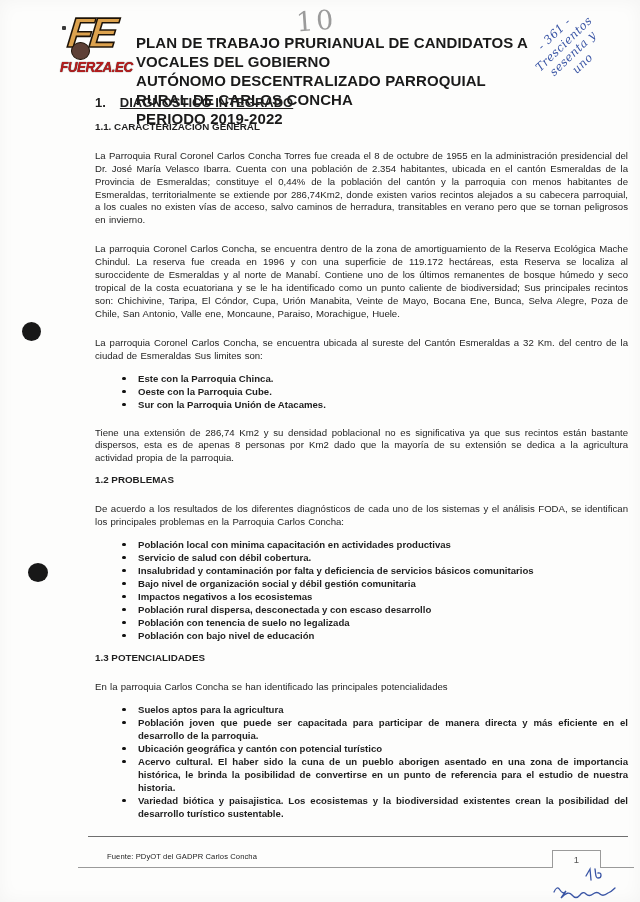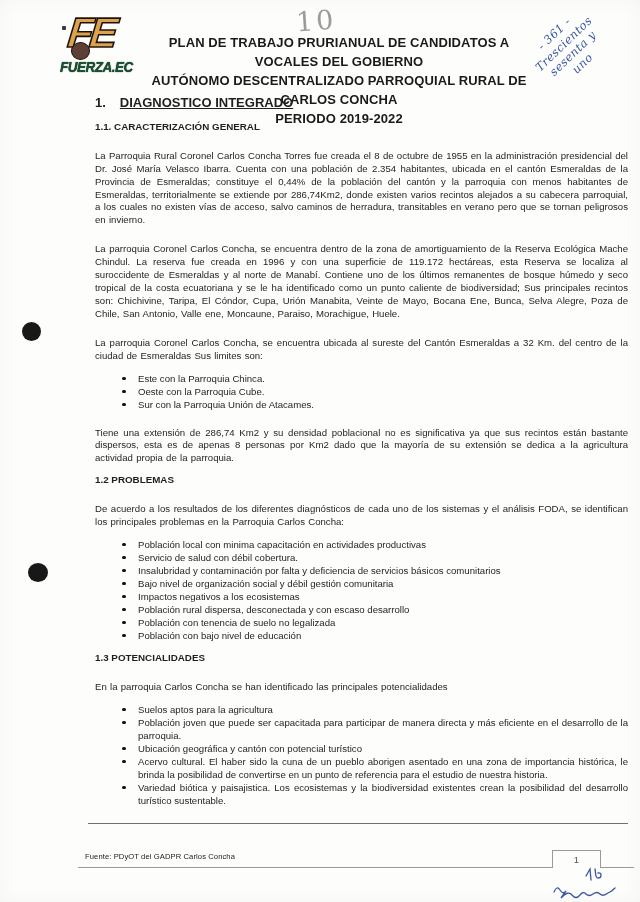--- a/index.html
+++ b/index.html
@@ -25,31 +25,30 @@
     position:absolute;left:8px;top:0;
   }
   .logo-circle{
     position:absolute;left:11px;top:29px;width:17px;height:16px;
     background:#5e4036;border:1.5px solid #1c1207;border-radius:50%;
   }
   .logo-brand{
     position:absolute;left:0px;top:47px;
     font-weight:bold;font-style:italic;
     font-size:13.5px;letter-spacing:-0.5px;
-    color:#14532d;
+    color:#b91c1c;
     text-shadow:0 0 1px #000;
     transform:scaleY(1.05);
     white-space:nowrap;
   }
   .speck{position:absolute;left:62px;top:26px;width:4px;height:4px;background:#3a3a3a;border-radius:1px;}
   .title-block{
-    position:absolute;left:143px;top:33px;width:392px;
-    text-align:center;
+    position:absolute;left:136px;top:33px;width:392px;
     font-weight:bold;
-    font-size:13px;line-height:19px;
+    font-size:15px;line-height:19px;
     color:#1a1a1a;
     letter-spacing:0.1px;
   }
   .pencil-mark{
     position:absolute;left:296px;top:5px;
     font-family:"DejaVu Serif",serif;
     font-size:27px;font-weight:400;
     color:#9b9b9b;
     letter-spacing:3px;
     transform:rotate(-4deg);
@@ -77,33 +76,33 @@
     text-align:justify;
   }
   .h1{font-weight:bold;font-size:13px;margin:0 0 11px 0;}
   .h1 .num{margin-right:14px;}
   .h1 .utext{text-decoration:underline;}
   .h2{font-weight:bold;font-size:9.8px;margin:0 0 7px 0;text-align:left;}
   .content p{margin:16px 0 9px 0;word-spacing:0.6px;}
   .content ul{list-style:none;margin:2px 0 10px 0;padding:0 0 0 25px;}
   .content ul li{
     position:relative;padding-left:18px;margin:0;
-    line-height:13px;text-align:justify;
+    line-height:13px;text-align:justify;font-weight:bold;
   }
   .content ul li::before{
     content:"";position:absolute;left:2px;top:5px;
     width:3.5px;height:3.5px;background:#111;border-radius:50%;
   }
   .endline{
     border:none;border-top:1.2px solid #6f6f6f;
     margin:16px 0 0 -7px;width:540px;
   }
   
   .footer-source{
-    position:absolute;left:85px;top:852px;
+    position:absolute;left:107px;top:852px;
     font-size:7.6px;color:#222;letter-spacing:0.1px;
   }
   .footer-line{
     position:absolute;left:78px;top:867px;width:556px;
     border-top:1px solid #9a9a9a;
   }
   .page-tab{
     position:absolute;left:552px;top:850px;width:47px;height:17px;
     border:1px solid #9a9a9a;border-bottom:none;
     background:#fdfdfc;

